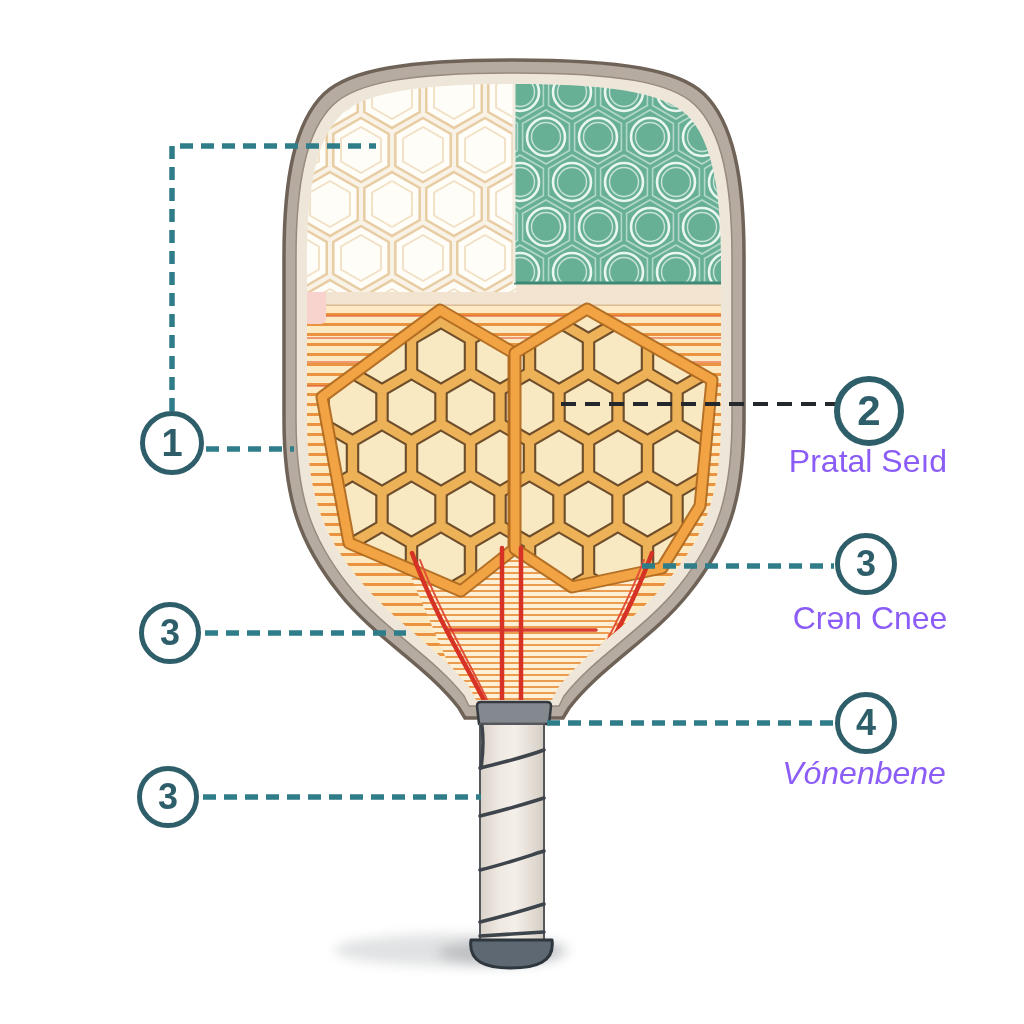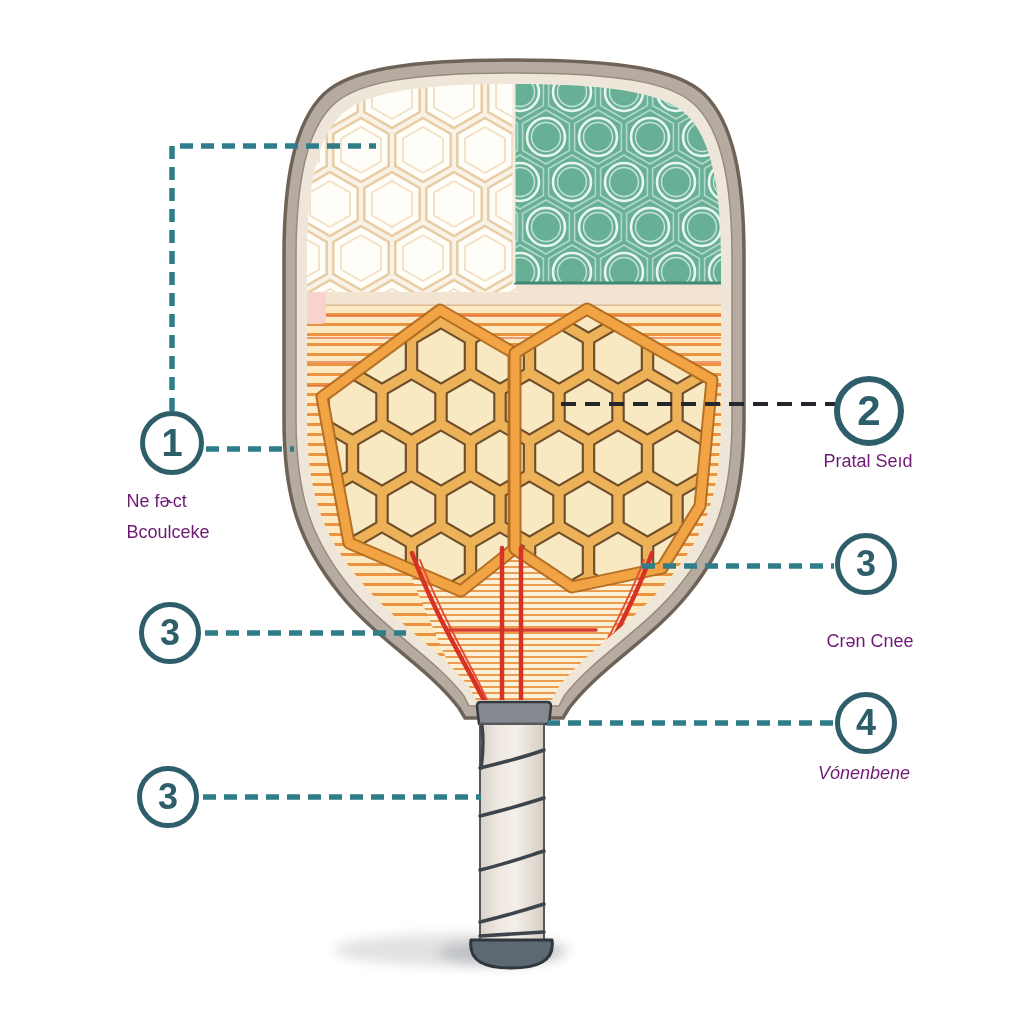--- a/index.html
+++ b/index.html
@@ -12,22 +12,22 @@
   .badge{
     position:absolute;transform:translate(-50%,-50%);
     background:#ffffff;border:5px solid #2e5e69;border-radius:50%;
     color:#2e5e69;font-weight:bold;display:flex;align-items:center;justify-content:center;
     box-sizing:border-box;
   }
   .badge.b64{width:64px;height:64px;font-size:38px;}
   .badge.b70{width:70px;height:70px;font-size:42px;border-width:6px;}
   .badge.b62{width:62px;height:62px;font-size:36px;}
   .label{
-    position:absolute;transform:translateX(-50%);text-align:left;
-    color:#701a75;font-size:18px;line-height:31px;white-space:nowrap;
+    position:absolute;transform:translateX(-50%);text-align:right;
+    color:#8b5cf6;font-size:32px;line-height:31px;white-space:nowrap;
   }
 </style>
 </head>
 <body>
 
 <div class="stage">
 
 <svg width="1024" height="1024" viewBox="0 0 1024 1024">
   <defs>
     <path id="hx32" d="M0,-32L27.7,-16L27.7,16L0,32L-27.7,16L-27.7,-16Z"></path>
@@ -208,27 +208,23 @@
   </g>
 </svg>
 
   <div class="badge b64" style="left:172px;top:443px;">1</div>
   <div class="badge b70" style="left:869px;top:411px;">2</div>
   <div class="badge b62" style="left:866px;top:564px;">3</div>
   <div class="badge b62" style="left:866px;top:723px;">4</div>
   <div class="badge b62" style="left:170px;top:633px;">3</div>
   <div class="badge b62" style="left:168px;top:797px;">3</div>
 
-  <div class="label" style="left:168px;top:486px;">
-    <span>Ne fɚct</span><br>
-    <span>Bcoulceke</span>
-  </div>
   <div class="label" style="left:868px;top:446px;">
     <span>Pratal Seıd</span>
   </div>
-  <div class="label" style="left:870px;top:626px;">
+  <div class="label" style="left:870px;top:603px;">
     <span>Crən Cnee</span>
   </div>
   <div class="label" style="left:864px;top:758px;font-style:italic;">
     <span>Vónenbene</span>
   </div>
 
 </div>
 
 </body></html>

